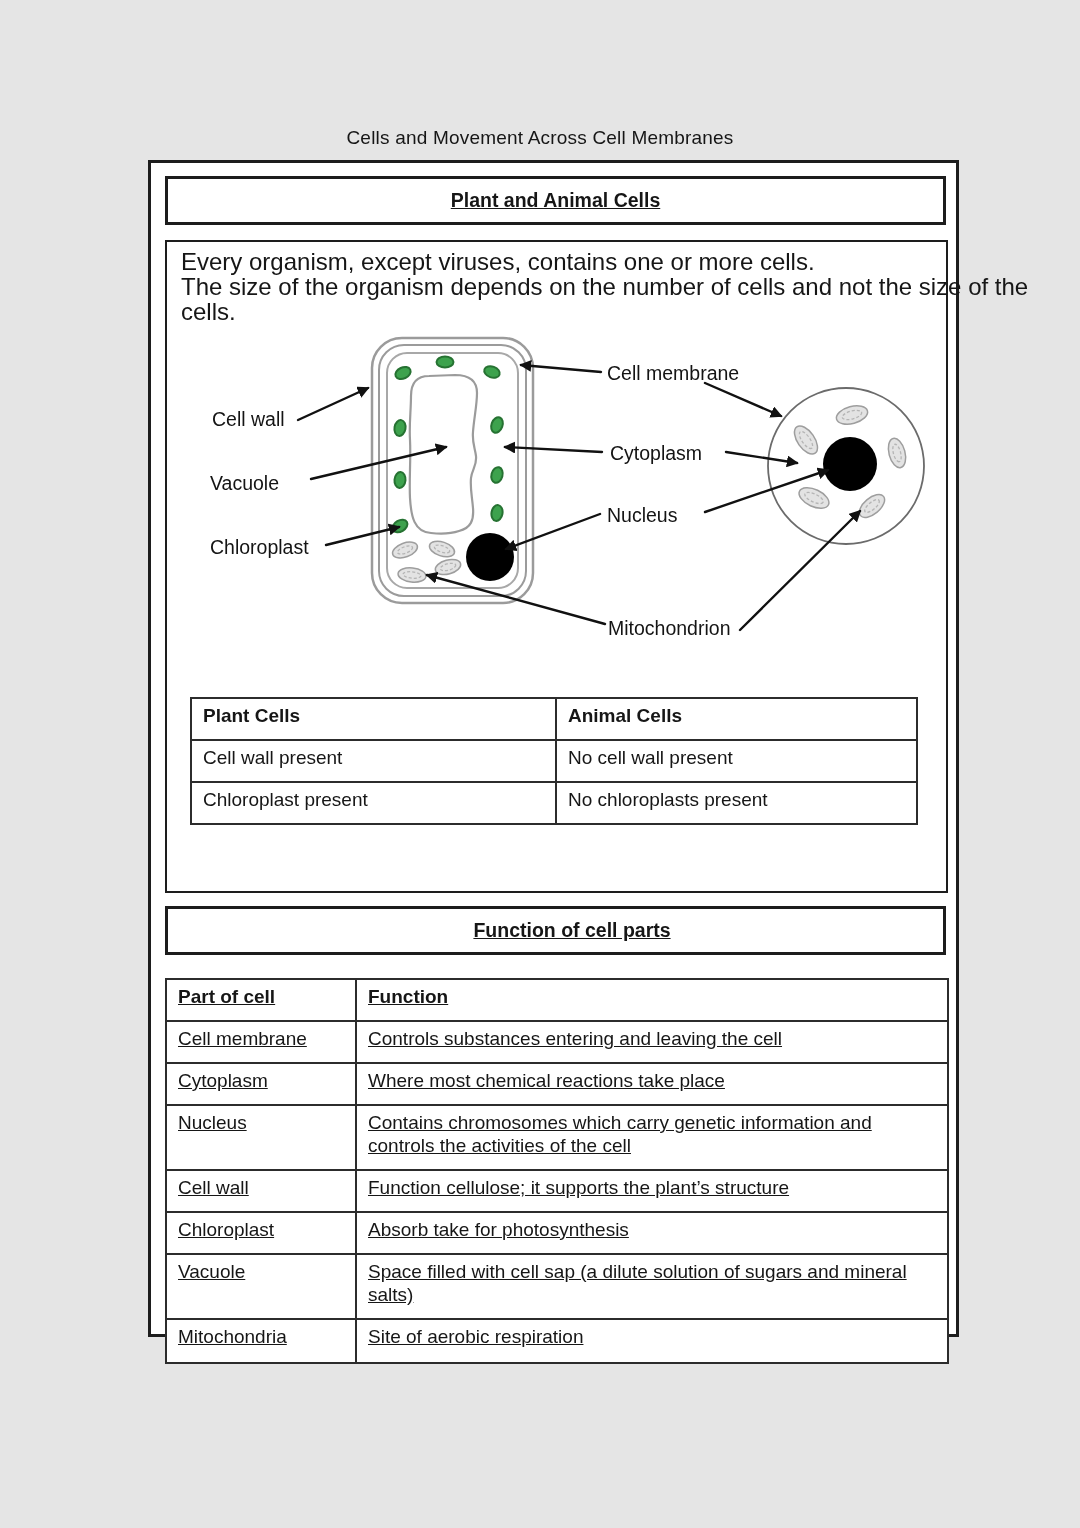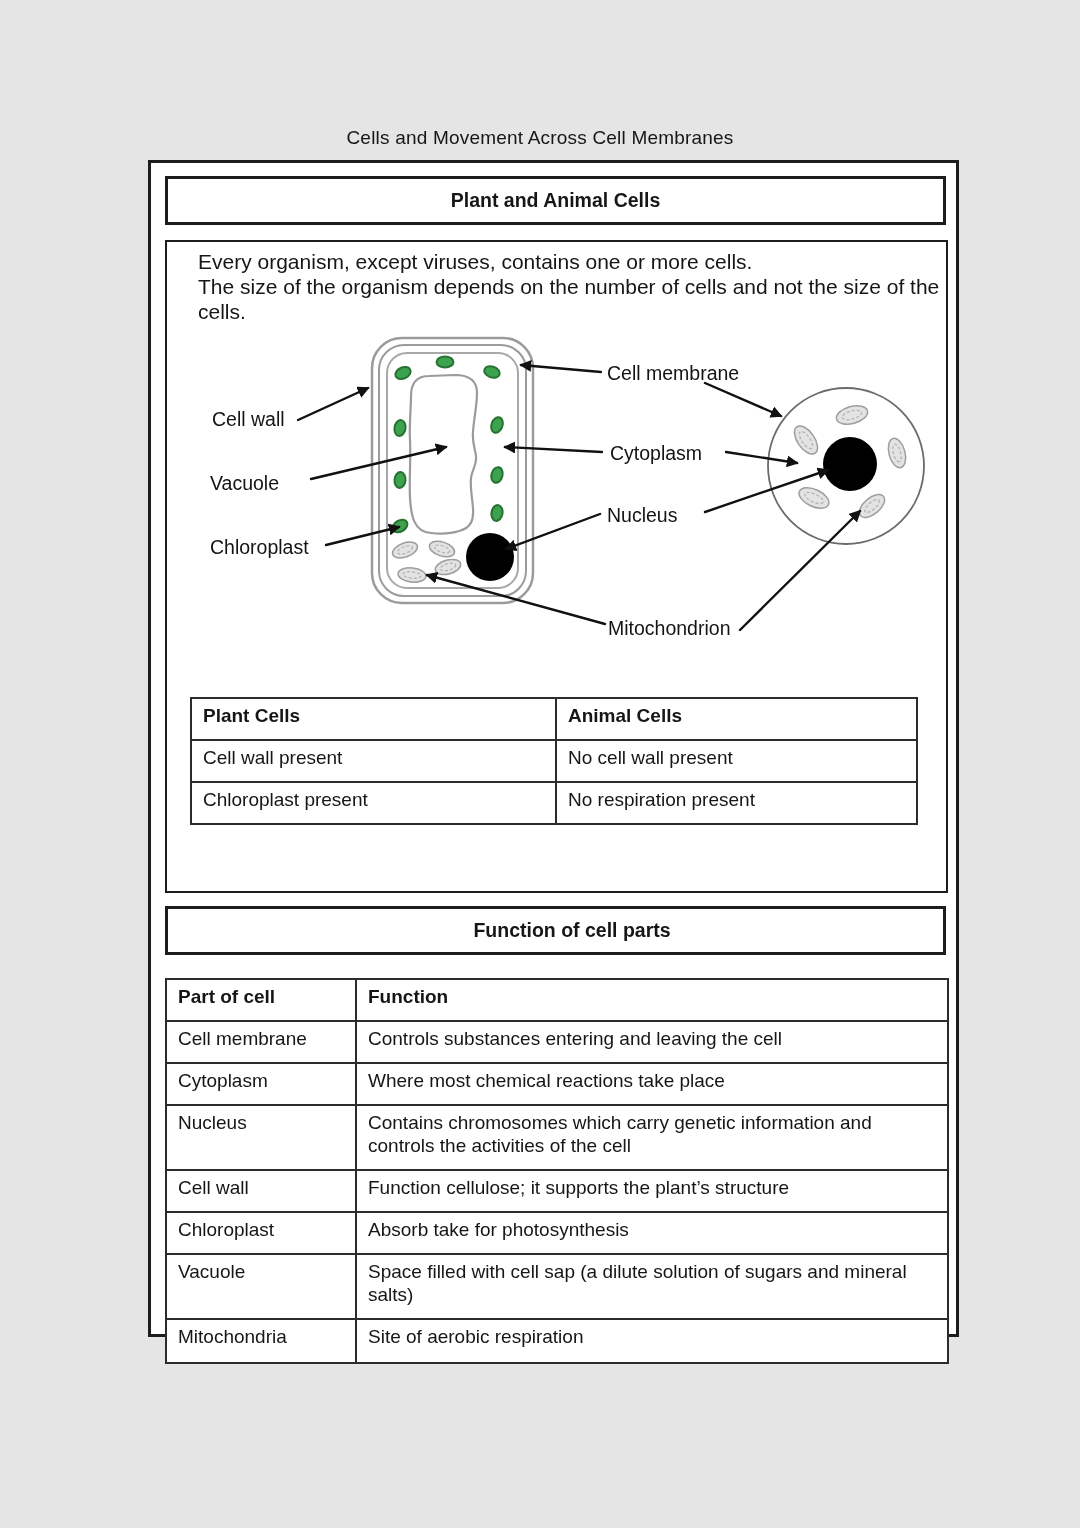--- a/index.html
+++ b/index.html
@@ -1,33 +1,33 @@
 <!DOCTYPE html>
 <html><head>
 <meta charset="utf-8">
 <style>
   html,body{margin:0;padding:0;background:#ffffff;}
   body{font-family:"Liberation Sans","DejaVu Sans",sans-serif;color:#161616;}
   .page{position:relative;width:1080px;height:1528px;background:#e5e5e5;overflow:hidden;}
   .abs{position:absolute;box-sizing:border-box;}
   .doc-title{top:127px;left:0;width:1080px;text-align:center;font-size:19px;letter-spacing:.2px;}
   .outer{left:148px;top:160px;width:811px;height:1177px;border:3px solid #1d1d1d;background:#fff;}
-  .hdrbox{left:165px;width:781px;height:49px;border:3px solid #1d1d1d;display:flex;align-items:center;justify-content:center;font-weight:bold;font-size:19.5px;background:#fff;}
+  .hdrbox{left:165px;width:781px;height:49px;border:3px solid #1d1d1d;display:flex;align-items:center;justify-content:center;font-weight:bold;font-size:19.5px;background:#fff;text-decoration:underline;}
   #hdr1{top:176px;}
   #hdr2{top:906px;padding-left:33px;}
   .contentbox{left:165px;top:240px;width:783px;height:653px;border:2.5px solid #1d1d1d;background:#fff;}
-  .intro{left:181px;top:249px;width:760px;font-size:21px;line-height:25px;margin-left:17px;}
+  .intro{left:181px;top:249px;width:760px;font-size:24px;line-height:25px;}
   .intro div{white-space:nowrap;}
   svg.diagram{left:165px;top:330px;}
   .dlabel{font-size:19.5px;fill:#141414;}
   table.doc{border-collapse:collapse;table-layout:fixed;position:absolute;box-sizing:border-box;background:#fff;}
   table.doc td, table.doc th{border:2px solid #2c2c2c;font-size:19px;text-align:left;vertical-align:top;padding:5px 8px 12px 11px;line-height:23px;font-weight:normal;overflow:hidden;}
   table.doc th{font-weight:bold;}
   #cmp{left:190px;top:697px;width:728px;}
-  #fn{left:165px;top:978px;width:784px;}
+  #fn{left:165px;top:978px;width:784px;text-decoration:underline;}
 </style>
 </head>
 <body>
 
 <div class="page">
 
   <div class="abs doc-title">Cells and Movement Across Cell Membranes</div>
 
   <div class="abs outer"></div>
 
@@ -148,21 +148,21 @@
         <tr style="height:38px">
       <th>Plant Cells</th>
       <th>Animal Cells</th>
     </tr>
     <tr style="height:38px">
       <td>Cell wall present</td>
       <td>No cell wall present</td>
     </tr>
     <tr style="height:37px">
       <td>Chloroplast present</td>
-      <td>No respiration present</td>
+      <td>No chloroplasts present</td>
     </tr>
   </tbody>
     </table>
 
   <div class="abs hdrbox" id="hdr2">
     <span>Function of cell parts</span>
   </div>
 
   <table class="doc" id="fn">
     <colgroup>

